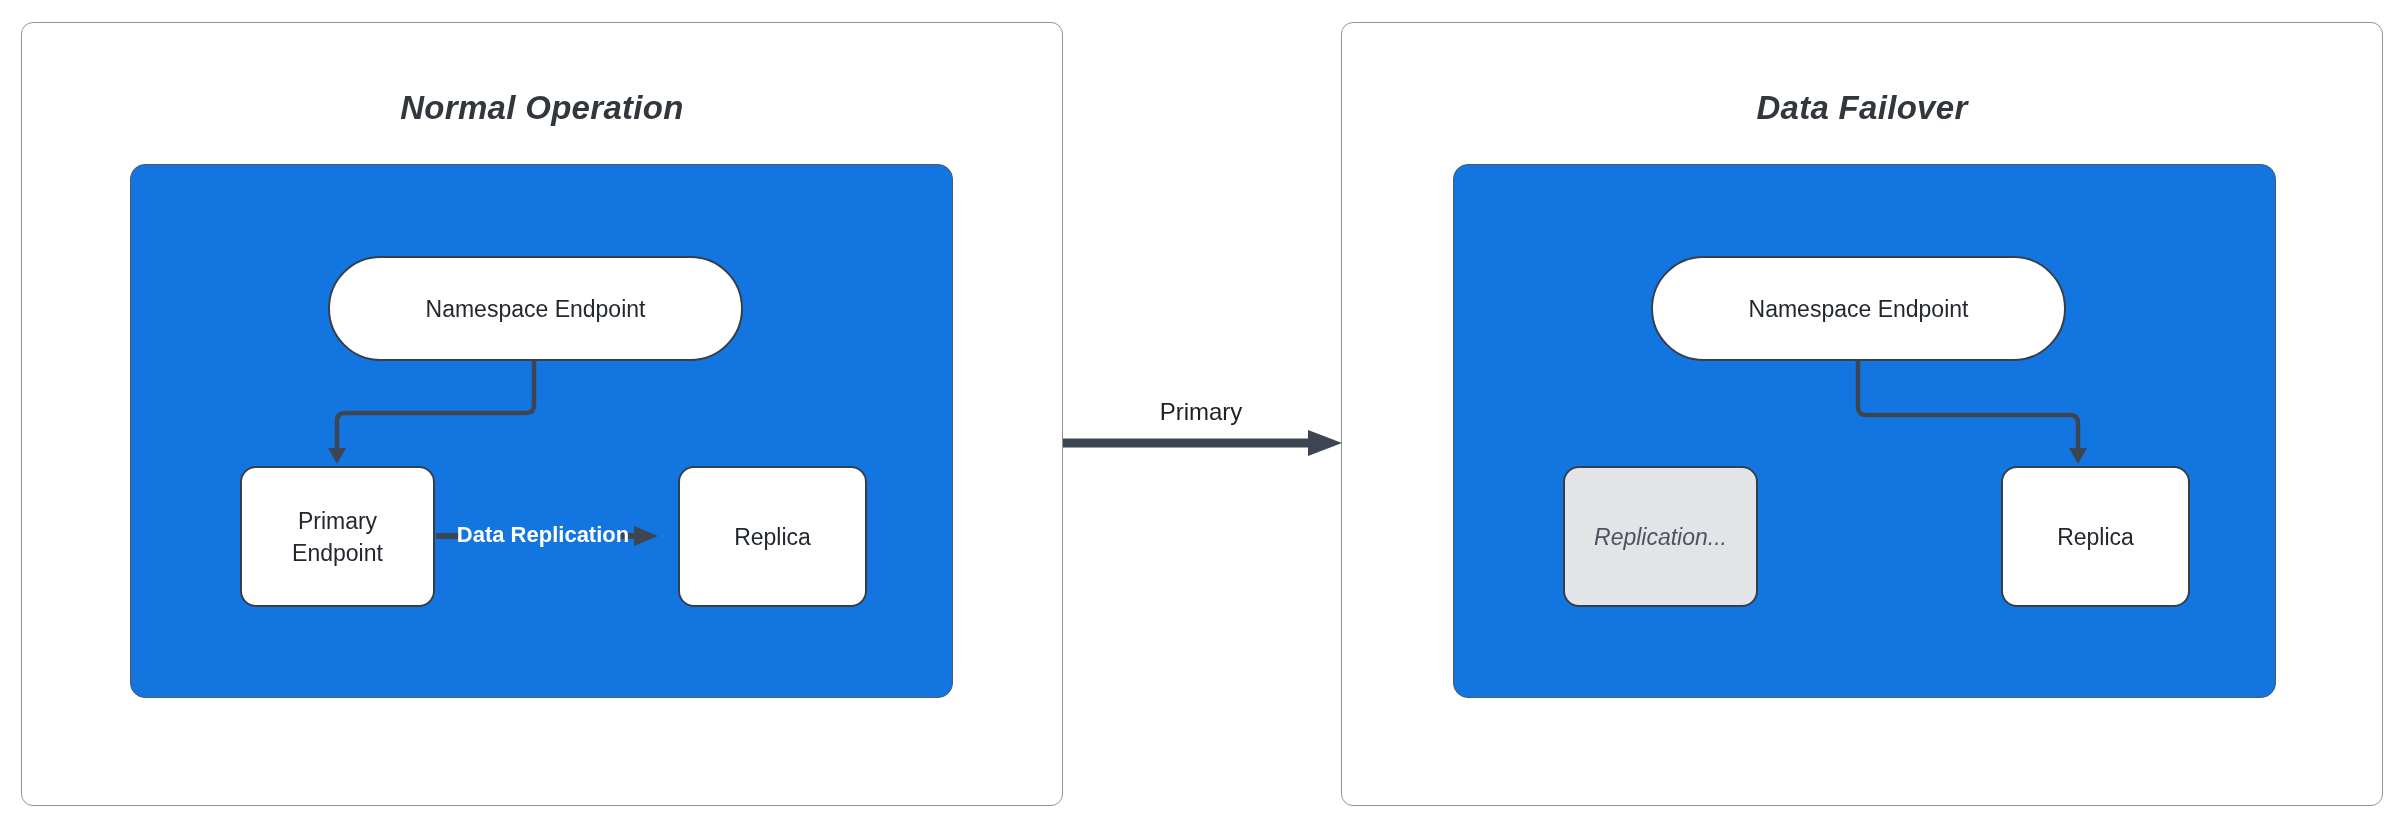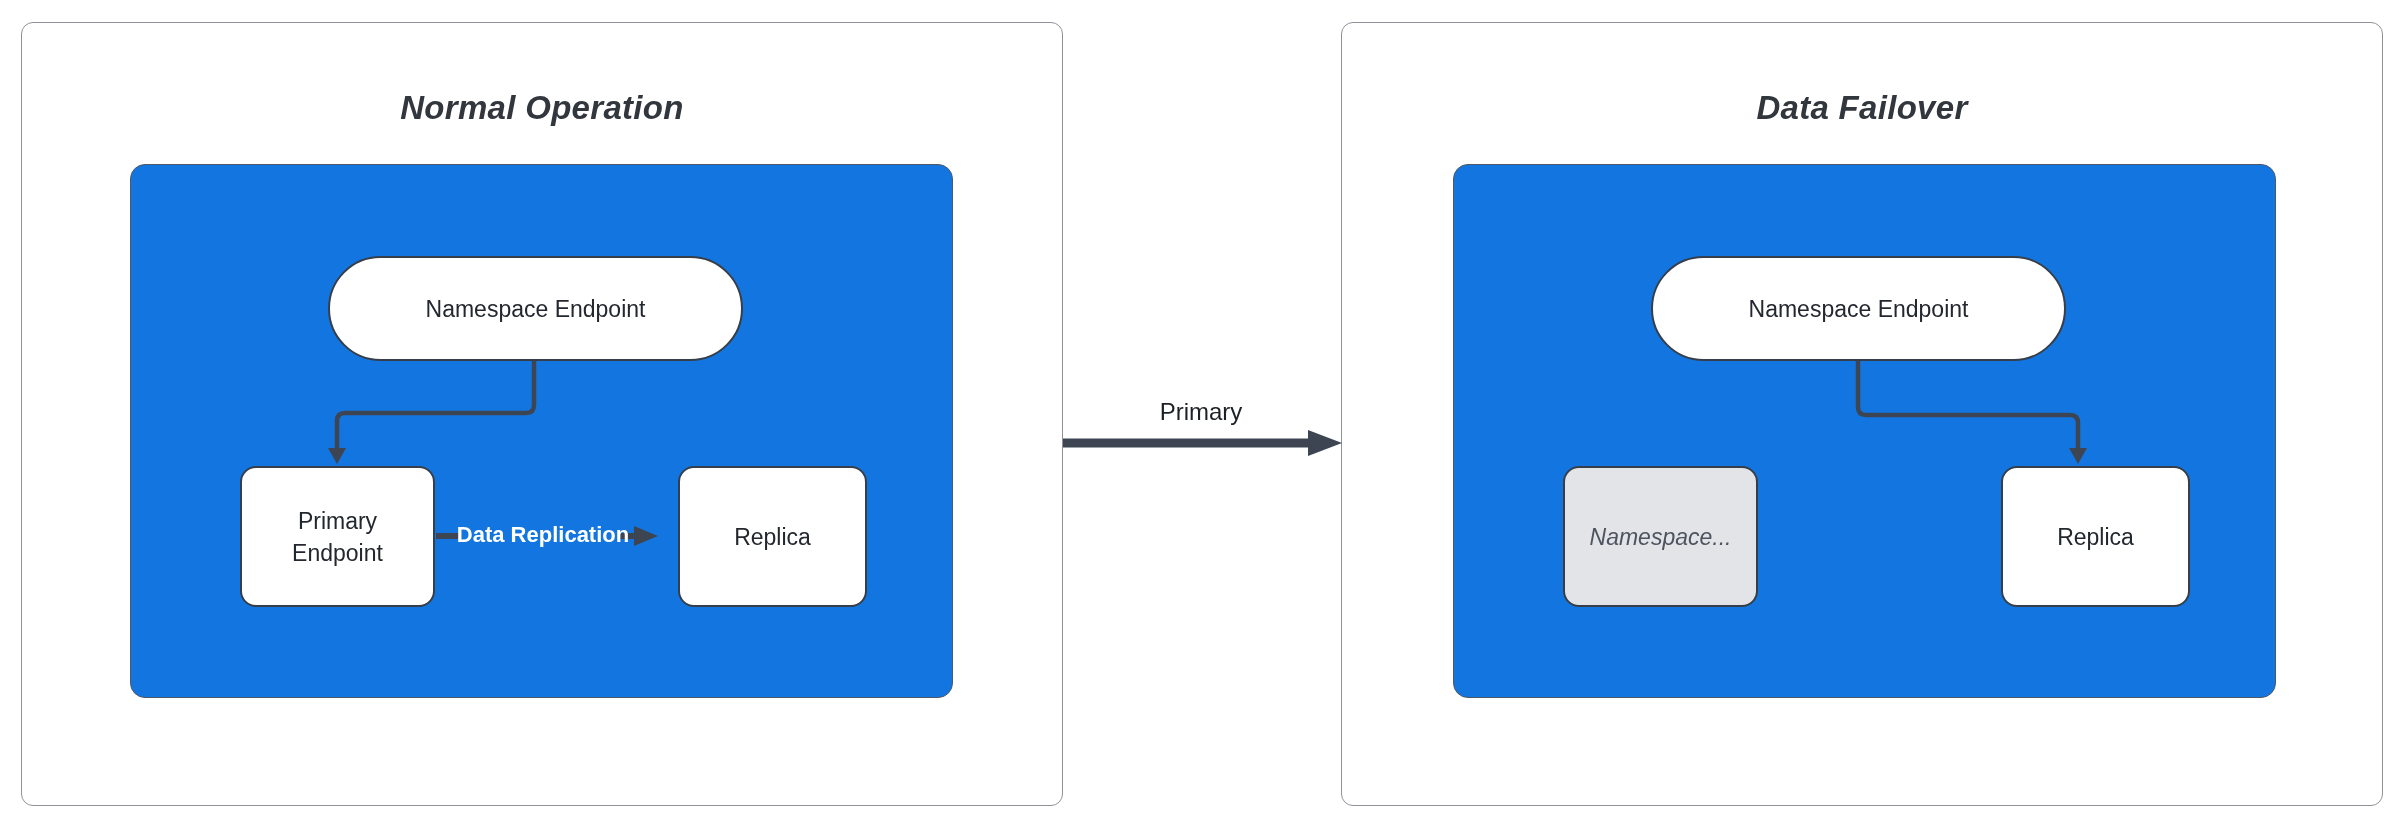--- a/index.html
+++ b/index.html
@@ -139,21 +139,21 @@
       <div class="node pill">Namespace Endpoint</div>
       <div class="node small pos-left">Primary Endpoint</div>
       <div class="node small pos-right">Replica</div>
     </div>
   </div>
 
   <div class="panel right">
     <div class="panel-title">Data Failover</div>
     <div class="container-box">
       <div class="node pill">Namespace Endpoint</div>
-      <div class="node small pos-left recovering">Namespace...</div>
+      <div class="node small pos-left recovering">Replication...</div>
       <div class="node small pos-right">Replica</div>
     </div>
   </div>
 
   <svg class="edge-layer" viewBox="0 0 2407 828" xmlns="http://www.w3.org/2000/svg">
 
     <path class="edge-stroke" d="M534,361 L534,405 Q534,413 526,413 L345,413 Q337,413 337,421 L337,449"></path>
     <polygon class="arrow-head" points="328,448 346,448 337,464"></polygon>
 
     <line class="edge-stub" x1="436" y1="536" x2="460" y2="536"></line>

